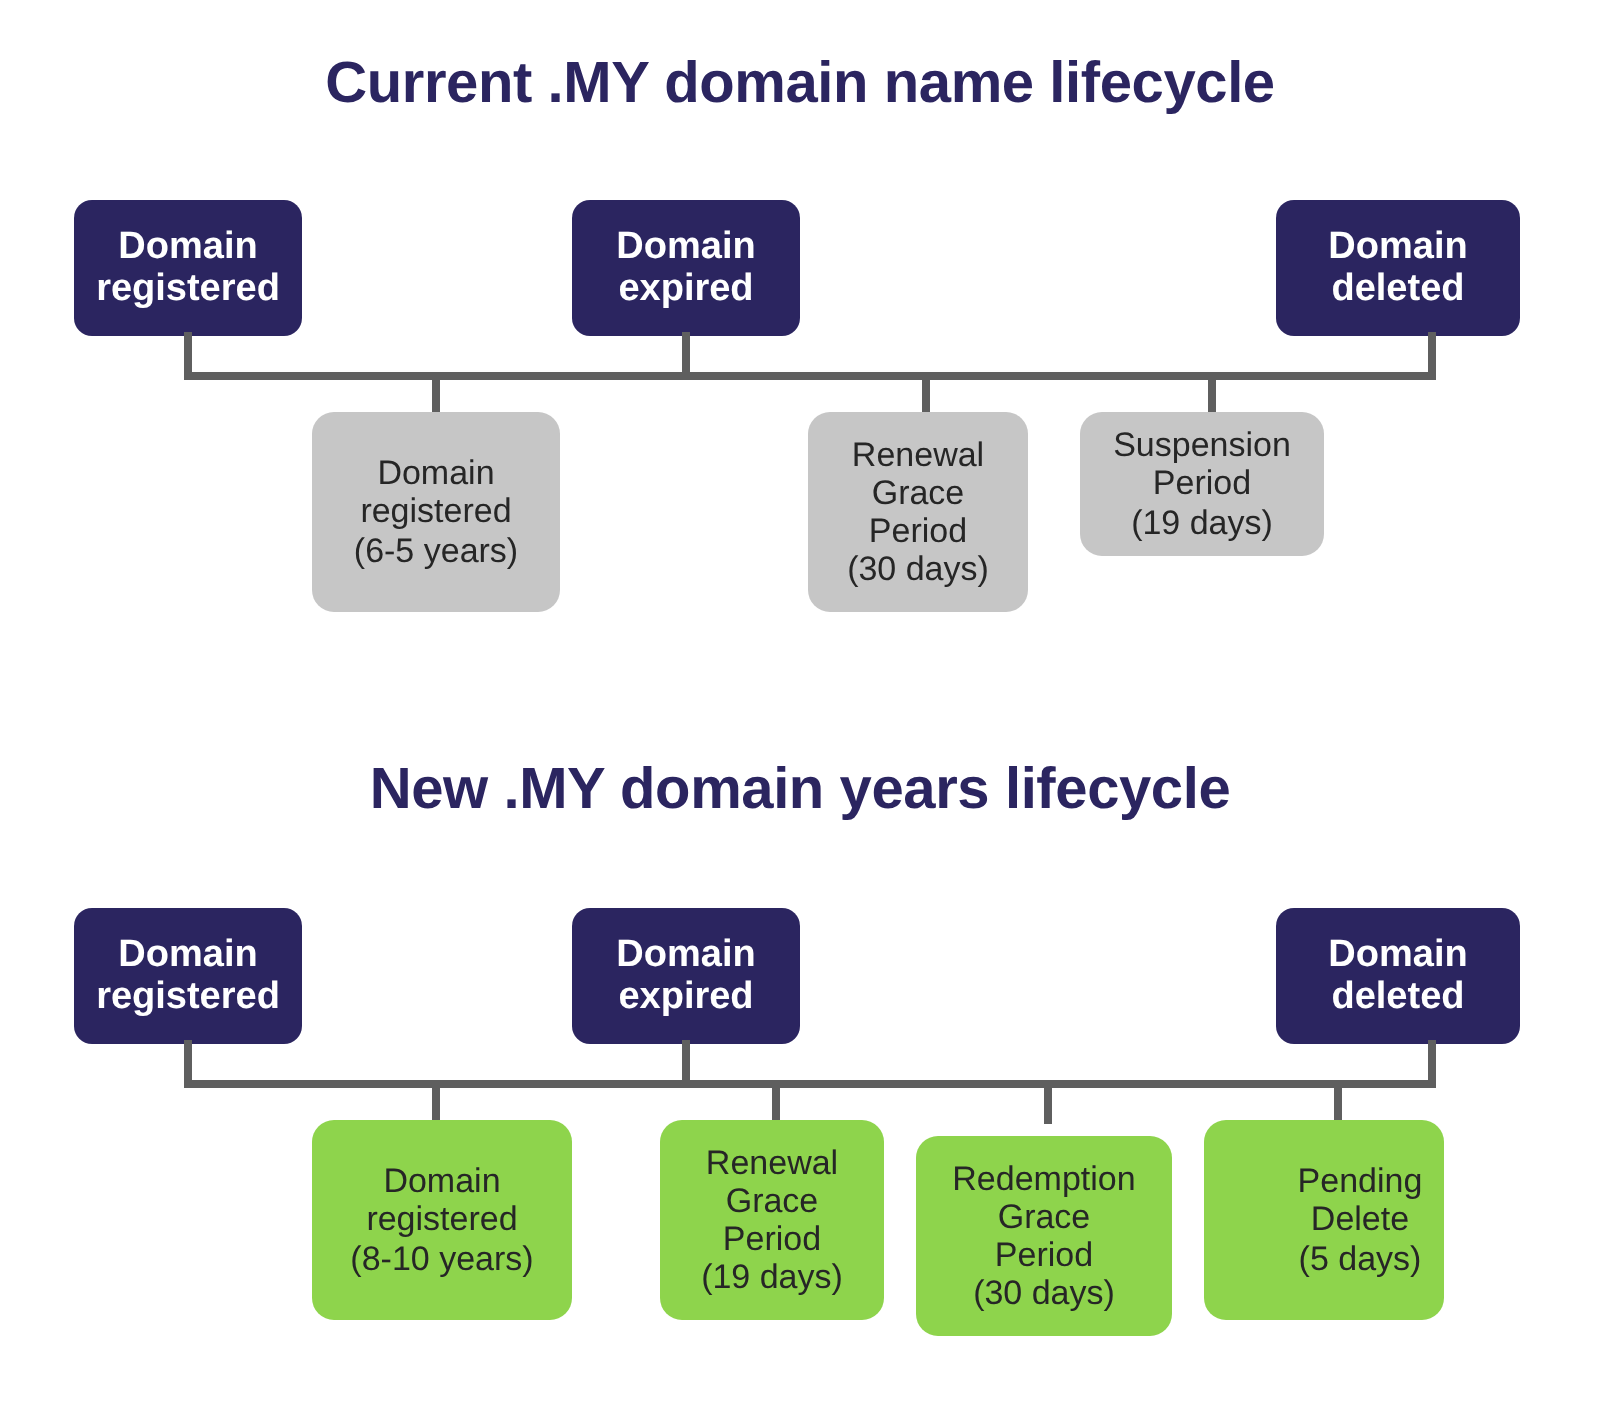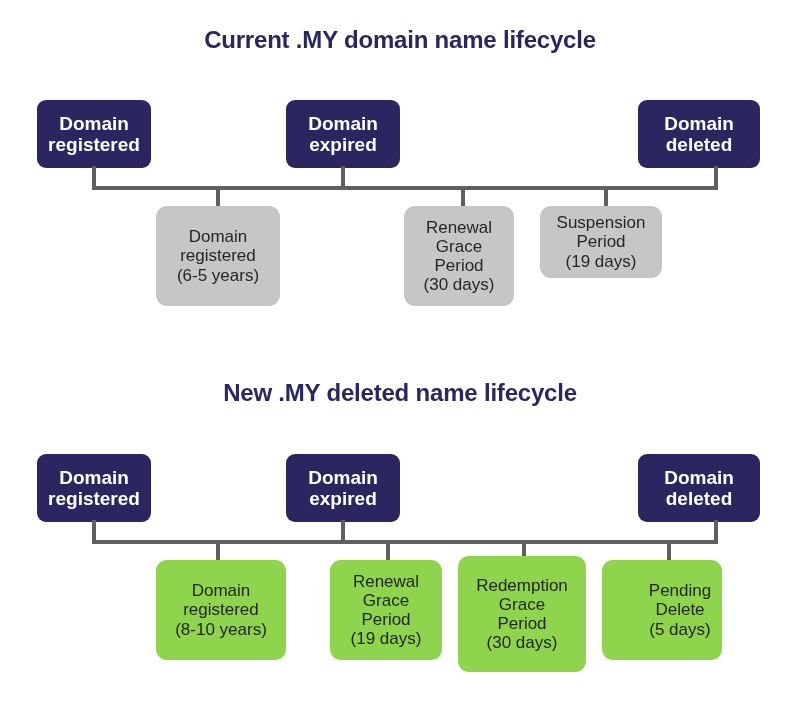--- a/index.html
+++ b/index.html
@@ -19,21 +19,21 @@
     position: relative;
     width: 800px;
     height: 709px;
   }
 
   .section-title {
     position: absolute;
     width: 800px;
     text-align: center;
     color: #2b2560;
-    font-size: 24px;
+    font-size: 29px;
     font-weight: bold;
     letter-spacing: -0.2px;
   }
   #title-current { top: 26px; }
   #title-new     { top: 379px; }
 
   
   .event-box {
     position: absolute;
     background: #2b2560;
@@ -127,21 +127,21 @@
     <span class="ln">Period</span>
     <span class="ln">(30 days)</span>
   </div>
 
   <div class="phase-box phase-grey" style="left:540px; top:206px; width:122px; height:72px;">
     <span class="ln">Suspension</span>
     <span class="ln">Period</span>
     <span class="ln">(19 days)</span>
   </div>
 
-  <div class="section-title" id="title-new">New .MY deleted name lifecycle</div>
+  <div class="section-title" id="title-new">New .MY domain years lifecycle</div>
 
   <div class="event-box" id="new-ev-0" style="left:37px; top:454px; width:114px; height:68px;">
     <span class="ln">Domain</span>
     <span class="ln">registered</span>
   </div>
 
   <div class="event-box" id="new-ev-1" style="left:286px; top:454px; width:114px; height:68px;">
     <span class="ln">Domain</span>
     <span class="ln">expired</span>
   </div>
@@ -166,21 +166,21 @@
     <span class="ln">(8-10 years)</span>
   </div>
 
   <div class="phase-box phase-green" style="left:330px; top:560px; width:112px; height:100px;">
     <span class="ln">Renewal</span>
     <span class="ln">Grace</span>
     <span class="ln">Period</span>
     <span class="ln">(19 days)</span>
   </div>
 
-  <div class="phase-box phase-green" style="left:458px; top:556px; width:128px; height:116px;">
+  <div class="phase-box phase-green" style="left:458px; top:568px; width:128px; height:100px;">
     <span class="ln">Redemption</span>
     <span class="ln">Grace</span>
     <span class="ln">Period</span>
     <span class="ln">(30 days)</span>
   </div>
 
   <div class="phase-box phase-green" style="left:602px; top:560px; width:120px; height:100px;padding-left:41px;">
     <span class="ln">Pending</span>
     <span class="ln">Delete</span>
     <span class="ln">(5 days)</span>

